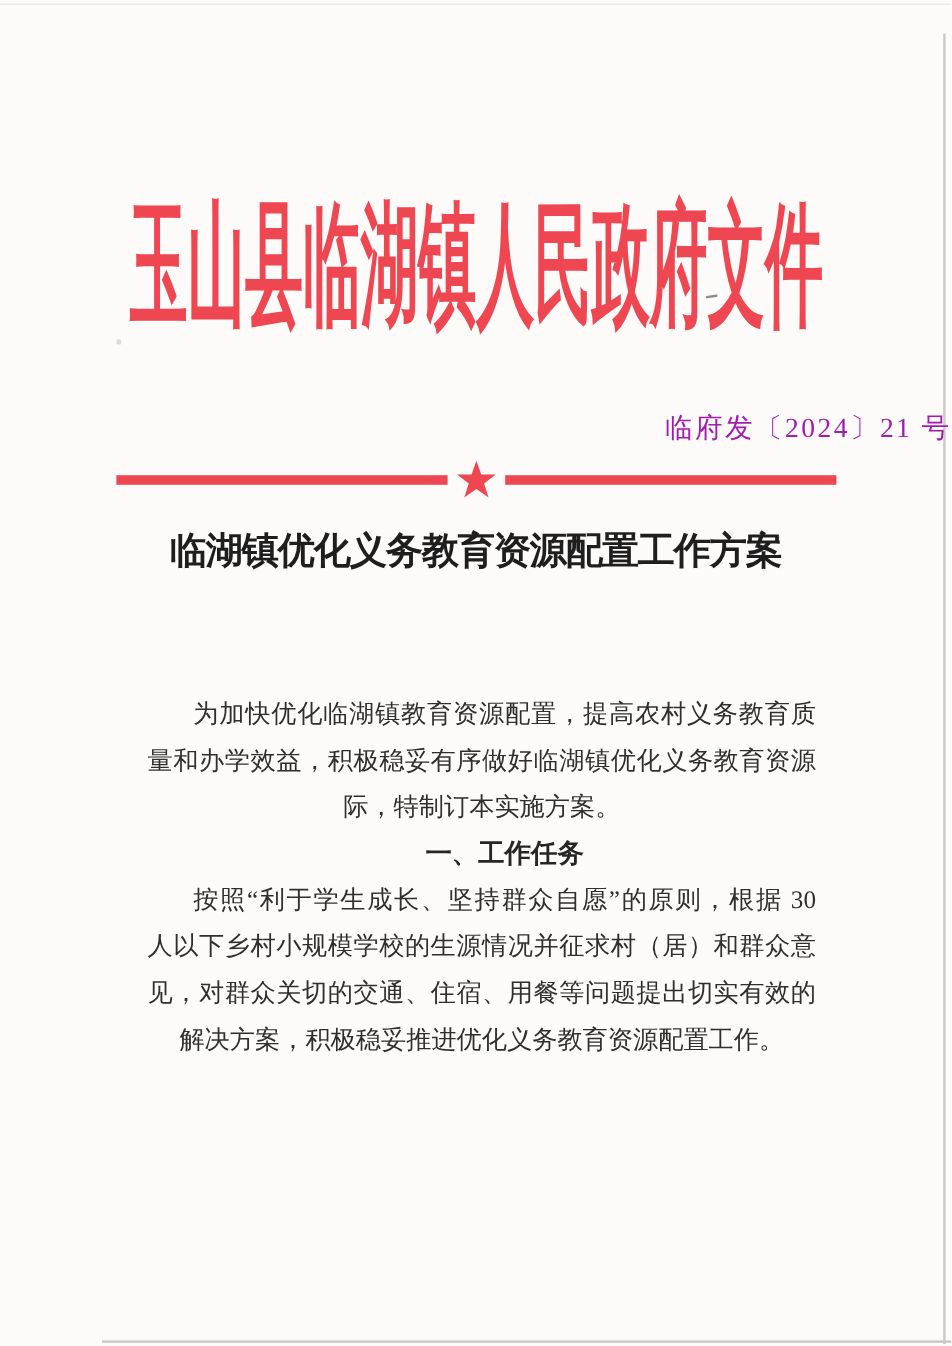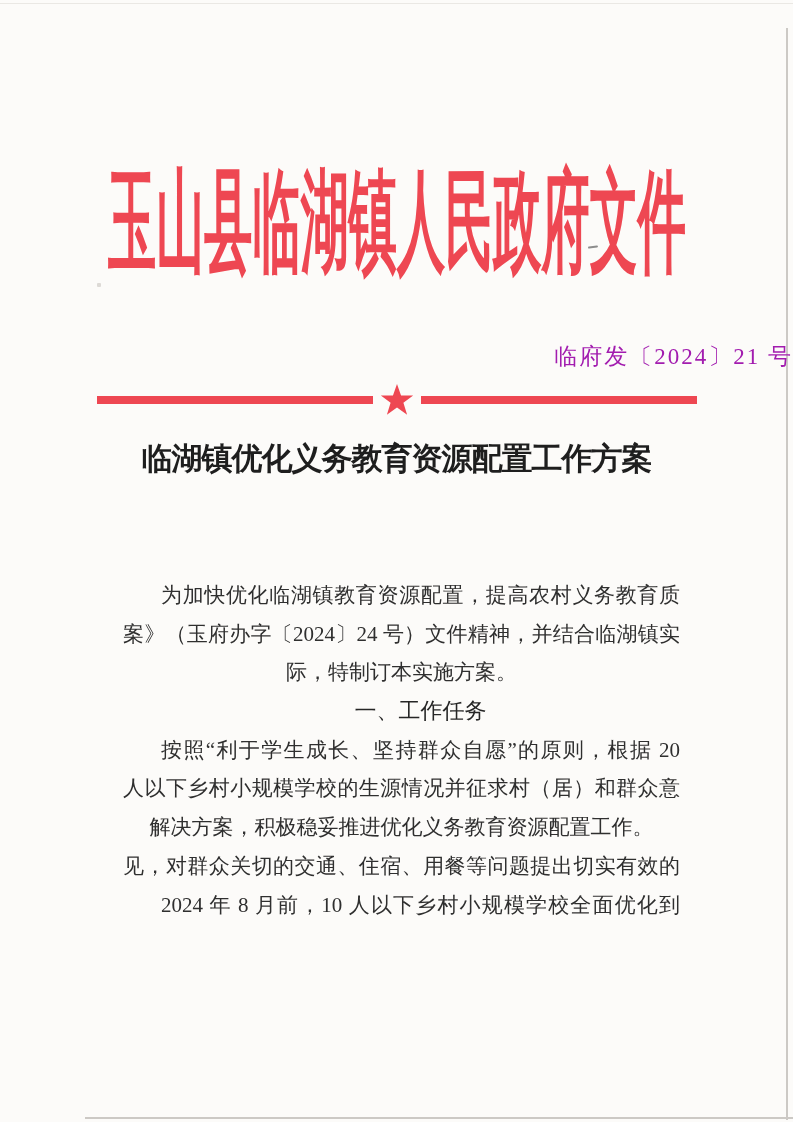--- a/index.html
+++ b/index.html
@@ -86,21 +86,21 @@
     white-space:nowrap;
     text-align:center;
   }
   .bodyline.j{
     white-space:normal;
     text-align:justify;
     text-align-last:justify;
     text-justify:inter-character;
   }
   .bodyline.ind{text-indent:38px;}
-  .bodyline.hd{font-weight:400;font-size:22px;color:#262626;}
+  .bodyline.hd{font-weight:700;font-size:22px;color:#262626;}
 </style>
 </head>
 <body style="background: rgb(252, 251, 249);">
 
 <div class="edge-top"></div>
 <div class="edge-right"></div>
 <div class="edge-bottom"></div>
 <div class="speck-1"></div>
 <div class="speck-2"></div>
 
@@ -115,21 +115,20 @@
   <svg class="star" viewBox="0 0 100 95" aria-hidden="true">
     <polygon points="50,0 62,34 98,34 69,56 80,91 50,70 20,91 31,56 2,34 38,34" fill="#ee4752"></polygon>
   </svg>
   <div class="bar"></div>
 </div>
 
 <h1 class="doc-title">临湖镇优化义务教育资源配置工作方案</h1>
 
 <div class="body-block" id="bodyLines">
     <div class="bodyline j ind">为加快优化临湖镇教育资源配置，提高农村义务教育质</div>
-    <div class="bodyline j">案》（玉府办字〔2024〕24 号）文件精神，并结合临湖镇实</div>
+    <div class="bodyline j">量和办学效益，积极稳妥有序做好临湖镇优化义务教育资源</div>
     <div class="bodyline">际，特制订本实施方案。</div>
     <div class="bodyline ind hd">一、工作任务</div>
-    <div class="bodyline j ind">按照“利于学生成长、坚持群众自愿”的原则，根据 20</div>
+    <div class="bodyline j ind">按照“利于学生成长、坚持群众自愿”的原则，根据 30</div>
     <div class="bodyline j">人以下乡村小规模学校的生源情况并征求村（居）和群众意</div>
+    <div class="bodyline j">见，对群众关切的交通、住宿、用餐等问题提出切实有效的</div>
     <div class="bodyline">解决方案，积极稳妥推进优化义务教育资源配置工作。</div>
-    <div class="bodyline j">见，对群众关切的交通、住宿、用餐等问题提出切实有效的</div>
-    <div class="bodyline j ind">2024 年 8 月前，10 人以下乡村小规模学校全面优化到</div>
   </div>
 
 </body></html>

